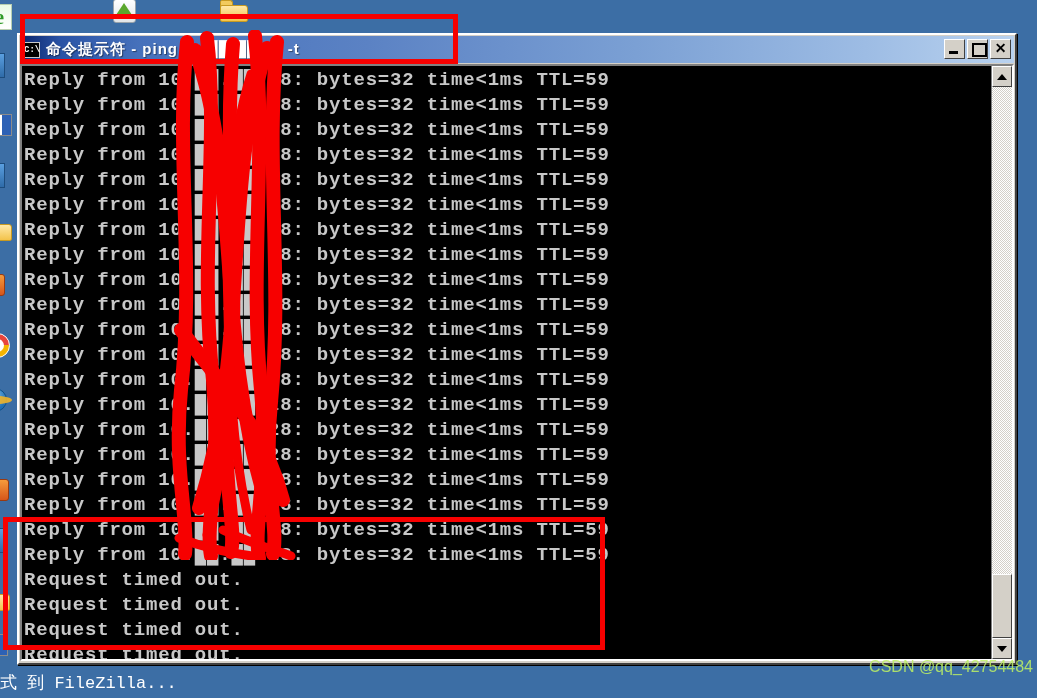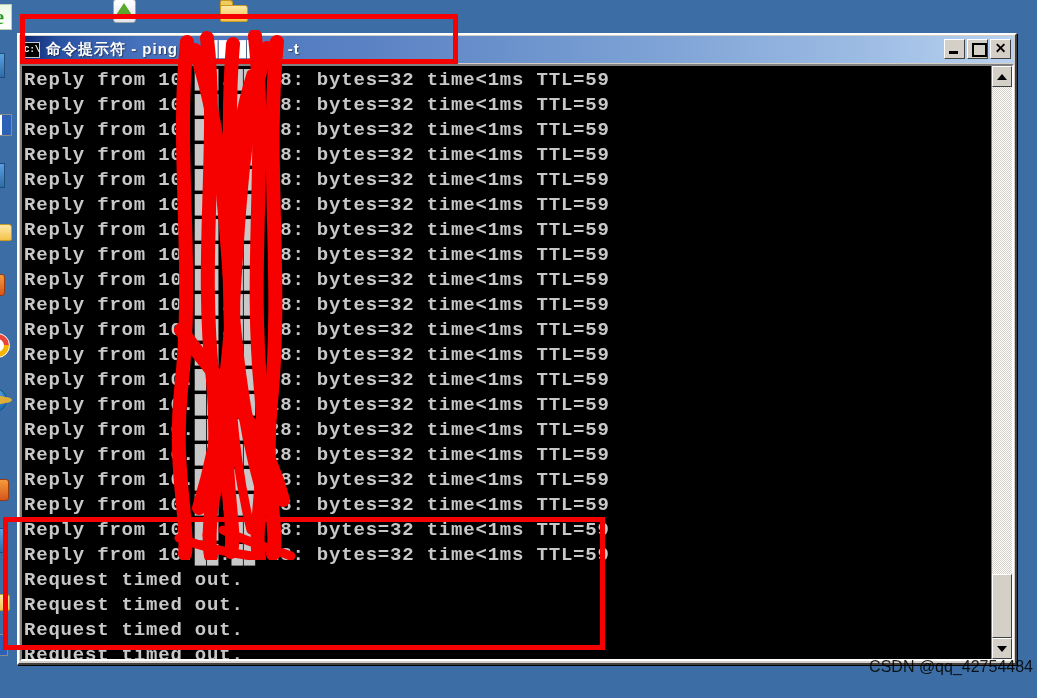--- a/index.html
+++ b/index.html
@@ -342,21 +342,21 @@
     color: #ffffff;
     font-family: "Liberation Mono", monospace;
     font-size: 17px;
     white-space: nowrap;
   }
 
   #watermark {
     position: absolute;
     right: 4px;
     bottom: 22px;
-    color: #000000;
+    color: #bef264;
     font-family: "Liberation Sans", sans-serif;
     font-size: 16px;
     opacity: .85;
     white-space: nowrap;
   }
 </style>
 </head>
 <body>
 
 <div id="desktop">
@@ -497,15 +497,16 @@
       <path d="M26 300 C 70 360, 110 400, 128 470"></path>
     </g>
     <g fill="none" stroke="#f70000" stroke-width="9" stroke-linecap="round">
       <path d="M46 40 C 92 180, 54 330, 96 500"></path>
       <path d="M96 44 C 50 190, 100 330, 52 505"></path>
       <path d="M68 500 C 92 512, 120 520, 136 526"></path>
       <path d="M24 508 C 50 518, 80 524, 104 527"></path>
     </g>
   </svg>
 
+  <div id="taskbar-text">式 到  FileZilla...</div>
 
   <div id="watermark">CSDN @qq_42754484</div>
 </div>
 
 </body></html>

